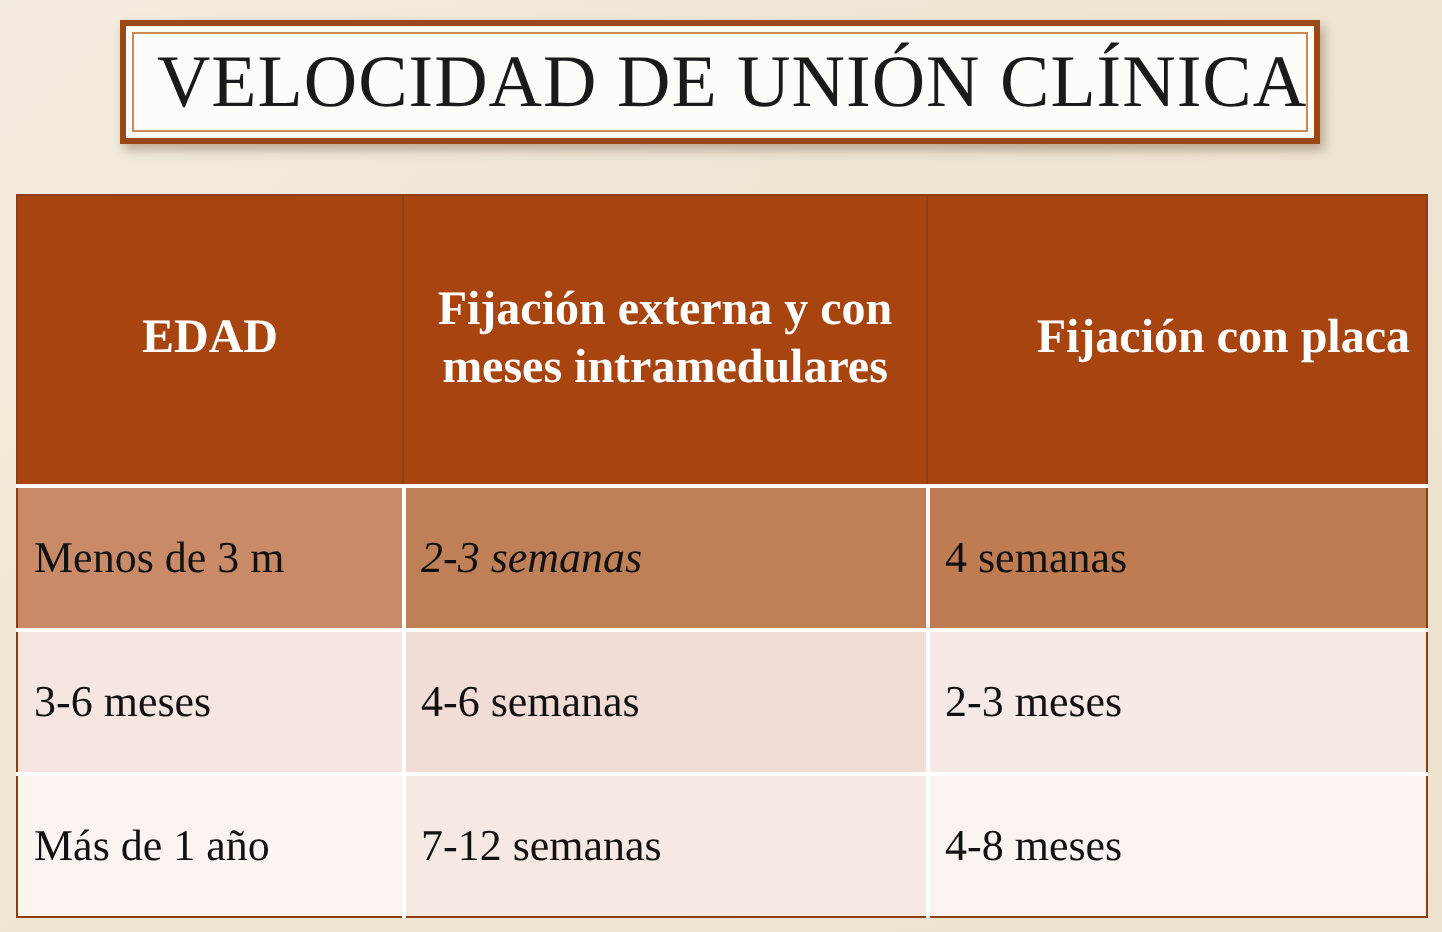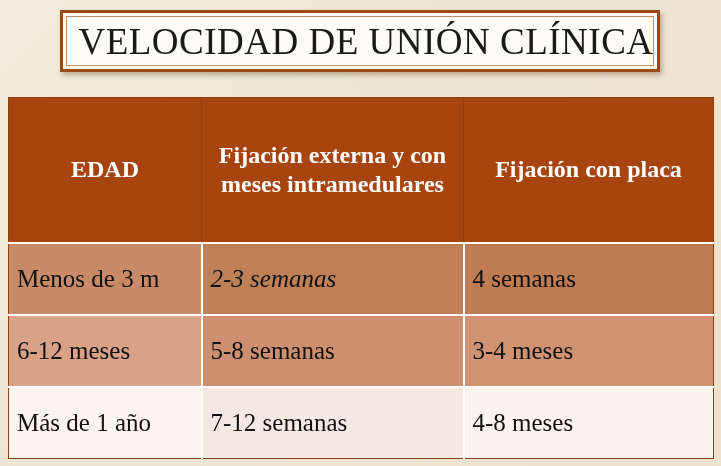--- a/index.html
+++ b/index.html
@@ -73,24 +73,24 @@
     color: #ffffff;
     font-size: 24px;
     font-weight: bold;
     text-align: center;
     vertical-align: middle;
     padding: 6px 8px;
     height: 132px;
     border-right: 1px solid #8e3f12;
     line-height: 1.22;
   }
-  .table th:last-child { border-right: none; }
+  .table th:last-child { border-right: none; text-align: right; }
 
   .table td {
-    font-size: 25px;
+    font-size: 22px;
     color: #111111;
     padding: 4px 8px;
     height: 57px;
     vertical-align: middle;
     border-top: 2px solid #ffffff;
     border-right: 2px solid #ffffff;
     box-sizing: border-box;
     white-space: nowrap;
   }
   .table td:last-child { border-right: none; }
@@ -133,24 +133,24 @@
         <th>Fijación externa y con meses intramedulares</th>
         <th>Fijación con placa</th>
       </tr>
     </thead>
     <tbody>
       <tr class="r0">
         <td class="k0">Menos de 3 m</td>
         <td class="k1">2-3 semanas</td>
         <td class="k2">4 semanas</td>
       </tr>
-      <tr class="r2">
-        <td class="k0">6-12 meses</td>
-        <td class="k1">5-8 semanas</td>
-        <td class="k2">3-4 meses</td>
+      <tr class="r1">
+        <td class="k0">3-6 meses</td>
+        <td class="k1">4-6 semanas</td>
+        <td class="k2">2-3 meses</td>
       </tr>
       <tr class="r3">
         <td class="k0">Más de 1 año</td>
         <td class="k1">7-12 semanas</td>
         <td class="k2">4-8 meses</td>
       </tr>
     </tbody>
   </table>
 
 </div>

